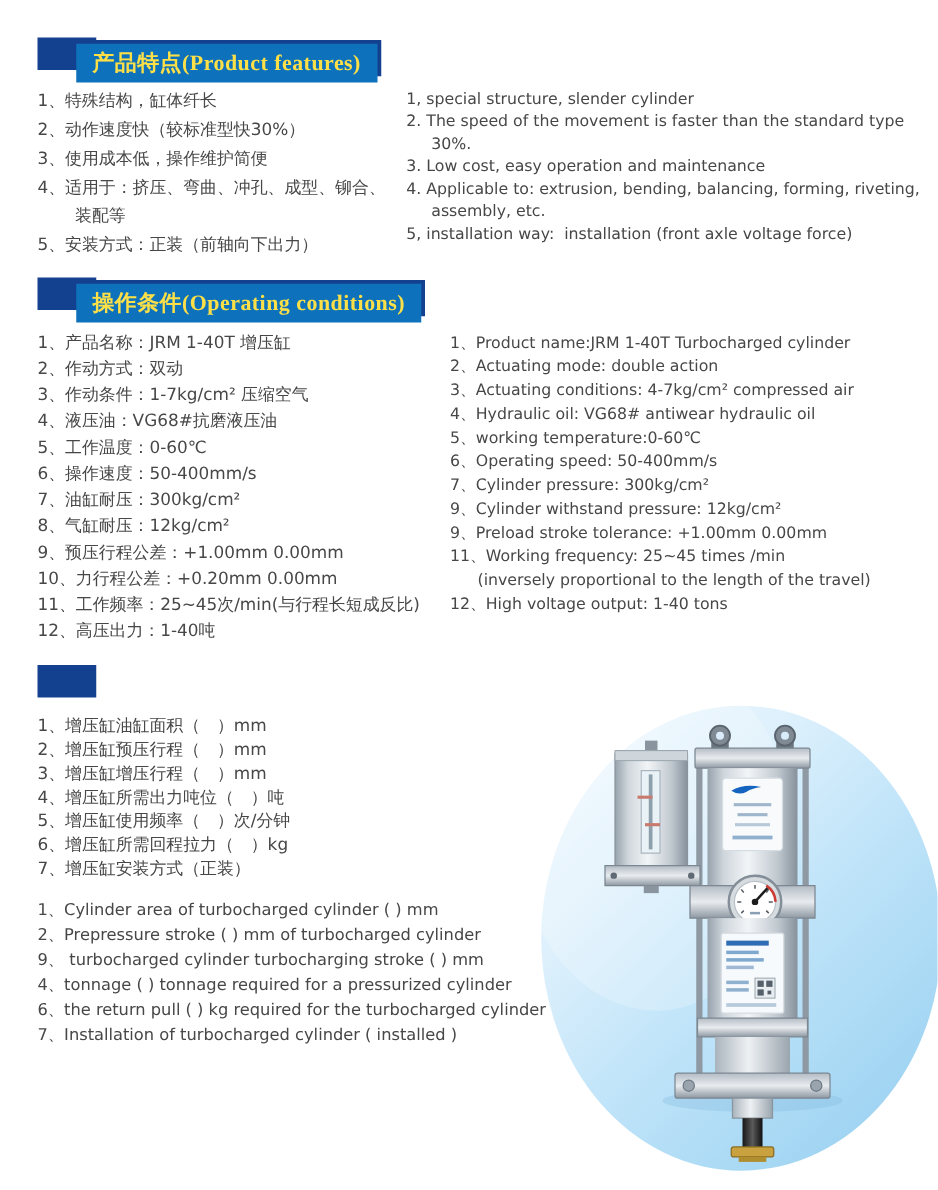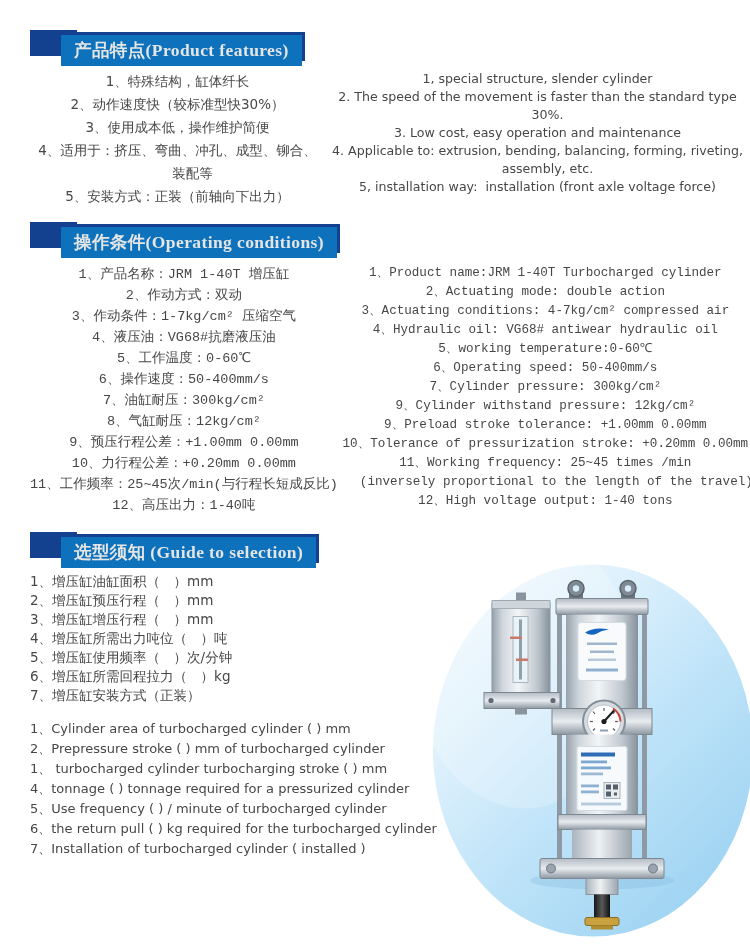--- a/index.html
+++ b/index.html
@@ -4,36 +4,36 @@
 <style>
   html,body{margin:0;padding:0;background:#ffffff;}
   body{width:750px;height:952px;font-family:"DejaVu Sans","Liberation Sans",sans-serif;color:#474747;}
   .page{position:relative;width:750px;height:952px;overflow:hidden;box-sizing:border-box;padding:30px 0 0 30px;}
 
   
   .sec-header{position:relative;height:34px;}
   .navy-square{position:absolute;left:0;top:0;width:47px;height:26px;background:#14418f;}
   .banner-wrap{position:absolute;left:31px;top:5px;}
   .banner-shadow{position:absolute;top:-3px;left:6px;right:-3px;bottom:5px;background:#14418f;}
-  .banner{position:relative;display:inline-block;background:#0d72bb;color:#e5e5e5;
+  .banner{position:relative;display:inline-block;background:#0d72bb;color:#fde047;
     font-family:"Liberation Serif","DejaVu Serif",serif;font-weight:bold;font-size:17.5px;
     padding:3px 13px 4px 13px;letter-spacing:.4px;white-space:nowrap;}
 
   
   ul{list-style:none;margin:0;padding:0;}
   li{white-space:pre;padding-left:30px;text-indent:-30px;}
-  .cols{display:flex;text-align:center;}
+  .cols{display:flex;}
   .s1-body{margin-top:6px;}
   .s1 .col-cn{width:295px;}
   .s1 .col-cn li{font-size:13.5px;line-height:23px;}
   .s1 .col-en{flex:1;}
   .s1 .col-en li{font-size:12.6px;line-height:18px;padding-left:20px;text-indent:-20px;}
 
   .s2{margin-top:14px;}
-  .s2-body{margin-top:8px;font-family:Liberation Mono, monospace;}
+  .s2-body{margin-top:8px;}
   .s2 .col-cn{width:330px;}
   .s2 .col-cn li{font-size:13.5px;line-height:21px;}
   .s2 .col-en{flex:1;}
   .s2 .col-en li{font-size:12.6px;line-height:19px;padding-left:22px;text-indent:-22px;}
 
   .s3{margin-top:16px;}
   .s3-body{position:relative;margin-top:6px;}
   .s3 .lists{width:430px;}
   .s3 .cn li{font-size:13.5px;line-height:19px;}
   .s3 .en{margin-top:14px;}
@@ -101,53 +101,47 @@
       <ul class="col-en">
         <li>1、Product name:JRM 1-40T Turbocharged cylinder</li>
         <li>2、Actuating mode: double action</li>
         <li>3、Actuating conditions: 4-7kg/cm² compressed air</li>
         <li>4、Hydraulic oil: VG68# antiwear hydraulic oil</li>
         <li>5、working temperature:0-60℃</li>
         <li>6、Operating speed: 50-400mm/s</li>
         <li>7、Cylinder pressure: 300kg/cm²</li>
         <li>9、Cylinder withstand pressure: 12kg/cm²</li>
         <li>9、Preload stroke tolerance: +1.00mm 0.00mm</li>
-        <li>10、Tolerance of pressurization stroke: +0.20mm 0.00mm</li>
         <li>11、Working frequency: 25~45 times /min
 (inversely proportional to the length of the travel)</li>
         <li>12、High voltage output: 1-40 tons</li>
       </ul>
     </div>
   </section>
 
   <section class="s3">
     <div class="sec-header">
       <span class="navy-square"></span>
-      <span class="banner-wrap">
-        <span class="banner-shadow"></span>
-        <span class="banner">选型须知 (Guide to selection)</span>
-      </span>
     </div>
     <div class="s3-body">
       <div class="lists">
         <ul class="cn">
           <li>1、增压缸油缸面积（　）mm</li>
           <li>2、增压缸预压行程（　）mm</li>
           <li>3、增压缸增压行程（　）mm</li>
           <li>4、增压缸所需出力吨位（　）吨</li>
           <li>5、增压缸使用频率（　）次/分钟</li>
           <li>6、增压缸所需回程拉力（　）kg</li>
           <li>7、增压缸安装方式（正装）</li>
         </ul>
         <ul class="en">
           <li>1、Cylinder area of turbocharged cylinder ( ) mm</li>
           <li>2、Prepressure stroke ( ) mm of turbocharged cylinder</li>
-          <li>1、 turbocharged cylinder turbocharging stroke ( ) mm</li>
+          <li>9、 turbocharged cylinder turbocharging stroke ( ) mm</li>
           <li>4、tonnage ( ) tonnage required for a pressurized cylinder</li>
-          <li>5、Use frequency ( ) / minute of turbocharged cylinder</li>
           <li>6、the return pull ( ) kg required for the turbocharged cylinder</li>
           <li>7、Installation of turbocharged cylinder ( installed )</li>
         </ul>
       </div>
 
       <svg class="product-figure" viewBox="0 0 330 390" aria-hidden="true">
         <defs>
           <linearGradient id="bgGrad" x1="0" y1="0" x2="0.85" y2="1">
             <stop offset="0" stop-color="#f6fcff"></stop>
             <stop offset="0.32" stop-color="#ddf0fc"></stop>

